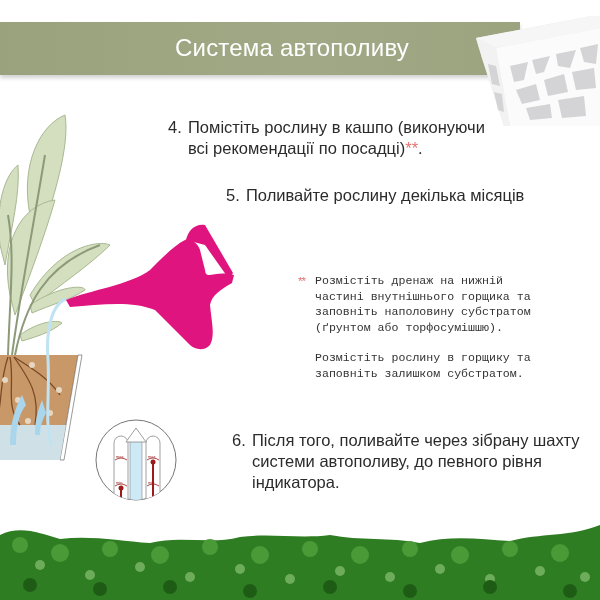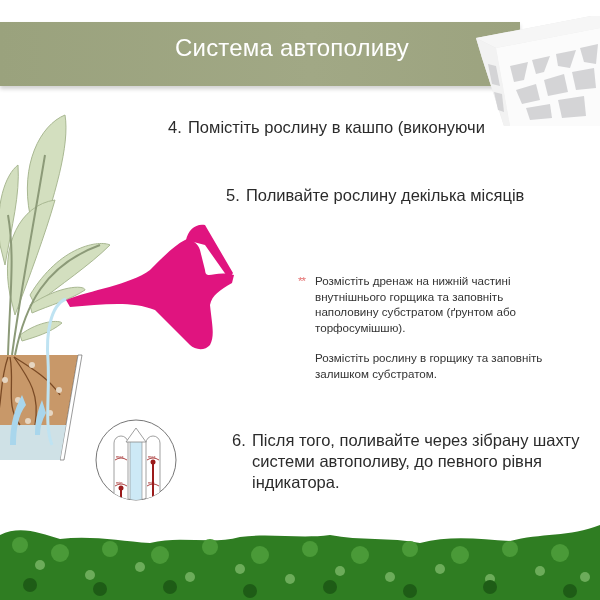--- a/index.html
+++ b/index.html
@@ -3,21 +3,21 @@
 <meta charset="utf-8">
 <style>
   html, body { margin: 0; padding: 0; }
   body {
     width: 600px; height: 600px; overflow: hidden; position: relative;
     background: #ffffff;
     font-family: "Liberation Sans", "DejaVu Sans", sans-serif;
     color: #2b2b2b;
   }
   .banner {
-    position: absolute; left: 0; top: 22px; width: 520px; height: 64px;
+    position: absolute; left: 0; top: 22px; width: 520px; height: 53px;
     background: linear-gradient(90deg, #9aa27d 0%, #a1a885 60%, #9ca37f 100%);
     box-shadow: 0 3px 4px rgba(0,0,0,0.18);
   }
   .banner-title {
     position: absolute; left: 175px; top: 12px;
     color: #ffffff; font-size: 24px; letter-spacing: 0.2px;
   }
   .pot-img { position: absolute; left: 466px; top: 8px; width: 134px; height: 118px; }
   .plant-img { position: absolute; left: 0; top: 95px; width: 240px; height: 370px; }
   .step {
@@ -27,21 +27,21 @@
   .step .line2 { padding-left: 20px; display: block; }
   .step4 { left: 129px; top: 117px; margin-left: 39px; }
   .step5 { left: 226px; top: 185px; }
   .step6 { left: 184px; top: 430px; margin-left: 48px; }
   .asterisk { color: #e57373; }
   .note {
     position: absolute; left: 298px; top: 273px; width: 260px;
     font-size: 11.6px; line-height: 15.5px; color: #333;
   }
   .note .ast { color: #e57373; position: absolute; left: 0; top: 0; letter-spacing: -1px; }
-  .note p { margin: 0 0 15px 17px; }
+  .note p { margin: 0 0 15px 17px; font-family: Liberation Mono, monospace; }
   .indicator-img { position: absolute; left: 94px; top: 418px; width: 84px; height: 84px; }
   .hedge-img { position: absolute; left: 0; top: 525px; width: 600px; height: 75px; }
 </style>
 </head>
 <body>
 
 <div class="banner">
   <div class="banner-title">Система автополиву</div>
 </div>
 
@@ -107,20 +107,21 @@
   </g>
 
   <path d="M66,204 C50,210 46,240 48,265 C50,300 44,330 52,350" stroke="#bfe3f2" stroke-width="3" fill="none"></path>
 
   <path d="M66,205 C90,195 130,190 150,175 C165,160 175,150 185,145 C190,143 198,148 200,155 L205,175 C206,186 214,175 234,180 L232,188 C220,195 212,200 210,210 C212,230 215,240 210,250 C205,256 195,255 190,250 L155,215 C130,205 100,210 70,212 Z" fill="#e0147f"></path>
   <path d="M186,145 C188,135 196,128 205,130 L233,178 L229,184 L205,150 Z" fill="#e0147f"></path>
 </svg>
 
 <div class="step step4">
   <span class="num">4.</span><span>Помістіть рослину в кашпо (виконуючи</span>
+  <span class="line2"><span>всі рекомендації по посадці)</span><span class="asterisk">**</span><span>.</span></span>
 </div>
 
 <div class="step step5">
   <span class="num">5.</span><span>Поливайте рослину декілька місяців</span>
 </div>
 
 <div class="note">
   <span class="ast">**</span>
   <p>Розмістіть дренаж на нижній частині внутнішнього горщика та заповніть наполовину субстратом (ґрунтом або торфосумішшю).</p>
   <p>Розмістіть рослину в горщику та заповніть залишком субстратом.</p>

